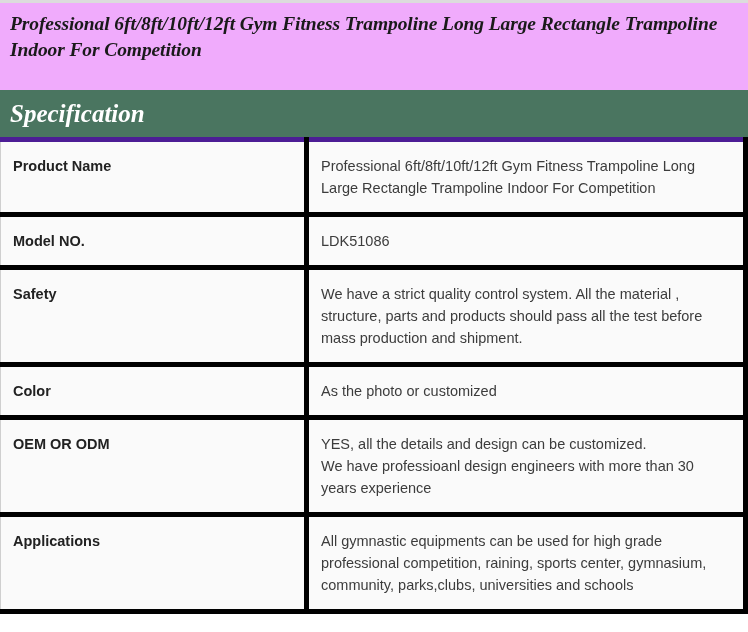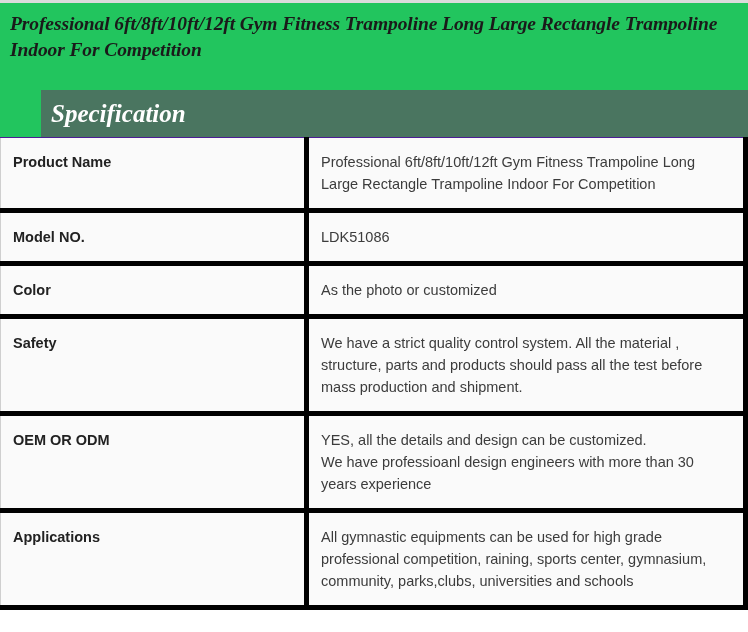--- a/index.html
+++ b/index.html
@@ -12,21 +12,21 @@
     background: #ffffff;
     font-family: "Liberation Sans", sans-serif;
     color: #333333;
     overflow: hidden;
   }
   .page {
     position: relative;
     width: 748px;
     height: 444px;
     box-sizing: border-box;
-    background: #22c55e;
+    background: #f0abfc;
   }
   .top-rule {
     width: 100%;
     height: 3px;
     background: #dcdcdc;
   }
   .product-title {
     font-family: "Liberation Serif", serif;
     font-weight: bold;
     font-style: italic;
@@ -37,21 +37,20 @@
     letter-spacing: -0.1px;
   }
   .section-header {
     margin-top: 27px;
     background: #4a7560;
     height: 47px;
     display: flex;
     align-items: center;
     padding-left: 10px;
     box-sizing: border-box;
-    margin-left: 41px;
   }
   .section-header .title {
     color: #ffffff;
     font-family: "Liberation Serif", serif;
     font-style: italic;
     font-weight: bold;
     font-size: 25px;
     line-height: 28px;
   }
   .spec-table {
@@ -75,21 +74,21 @@
     font-weight: bold;
     color: #222222;
     background: #fafafa;
     border-left: 1px solid #cfcfcf;
   }
   .spec-table td.value {
     background: #fafafa;
     color: #3c3c3c;
   }
   .spec-table tr:first-child td {
-    border-top: 1px solid #4c1d95;
+    border-top: 5px solid #4c1d95;
   }
   .val-line {
     display: block;
   }
 </style>
 </head>
 <body>
 
 <div class="page">
 
@@ -109,29 +108,29 @@
           <span class="val-line">Professional 6ft/8ft/10ft/12ft Gym Fitness Trampoline Long Large Rectangle Trampoline Indoor For Competition</span>
         </td>
       </tr>
       <tr>
         <td class="label">Model NO.</td>
         <td class="value">
           <span class="val-line">LDK51086</span>
         </td>
       </tr>
       <tr>
+        <td class="label">Safety</td>
+        <td class="value">
+          <span class="val-line">We have a strict quality control system. All the material , structure, parts and products should pass all the test before mass production and shipment.</span>
+        </td>
+      </tr>
+      <tr>
         <td class="label">Color</td>
         <td class="value">
           <span class="val-line">As the photo or customized</span>
-        </td>
-      </tr>
-      <tr>
-        <td class="label">Safety</td>
-        <td class="value">
-          <span class="val-line">We have a strict quality control system. All the material , structure, parts and products should pass all the test before mass production and shipment.</span>
         </td>
       </tr>
       <tr>
         <td class="label">OEM OR ODM</td>
         <td class="value">
           <span class="val-line">YES, all the details and design can be customized.</span>
           <span class="val-line">We have professioanl design engineers with more than 30 years experience</span>
         </td>
       </tr>
       <tr>

